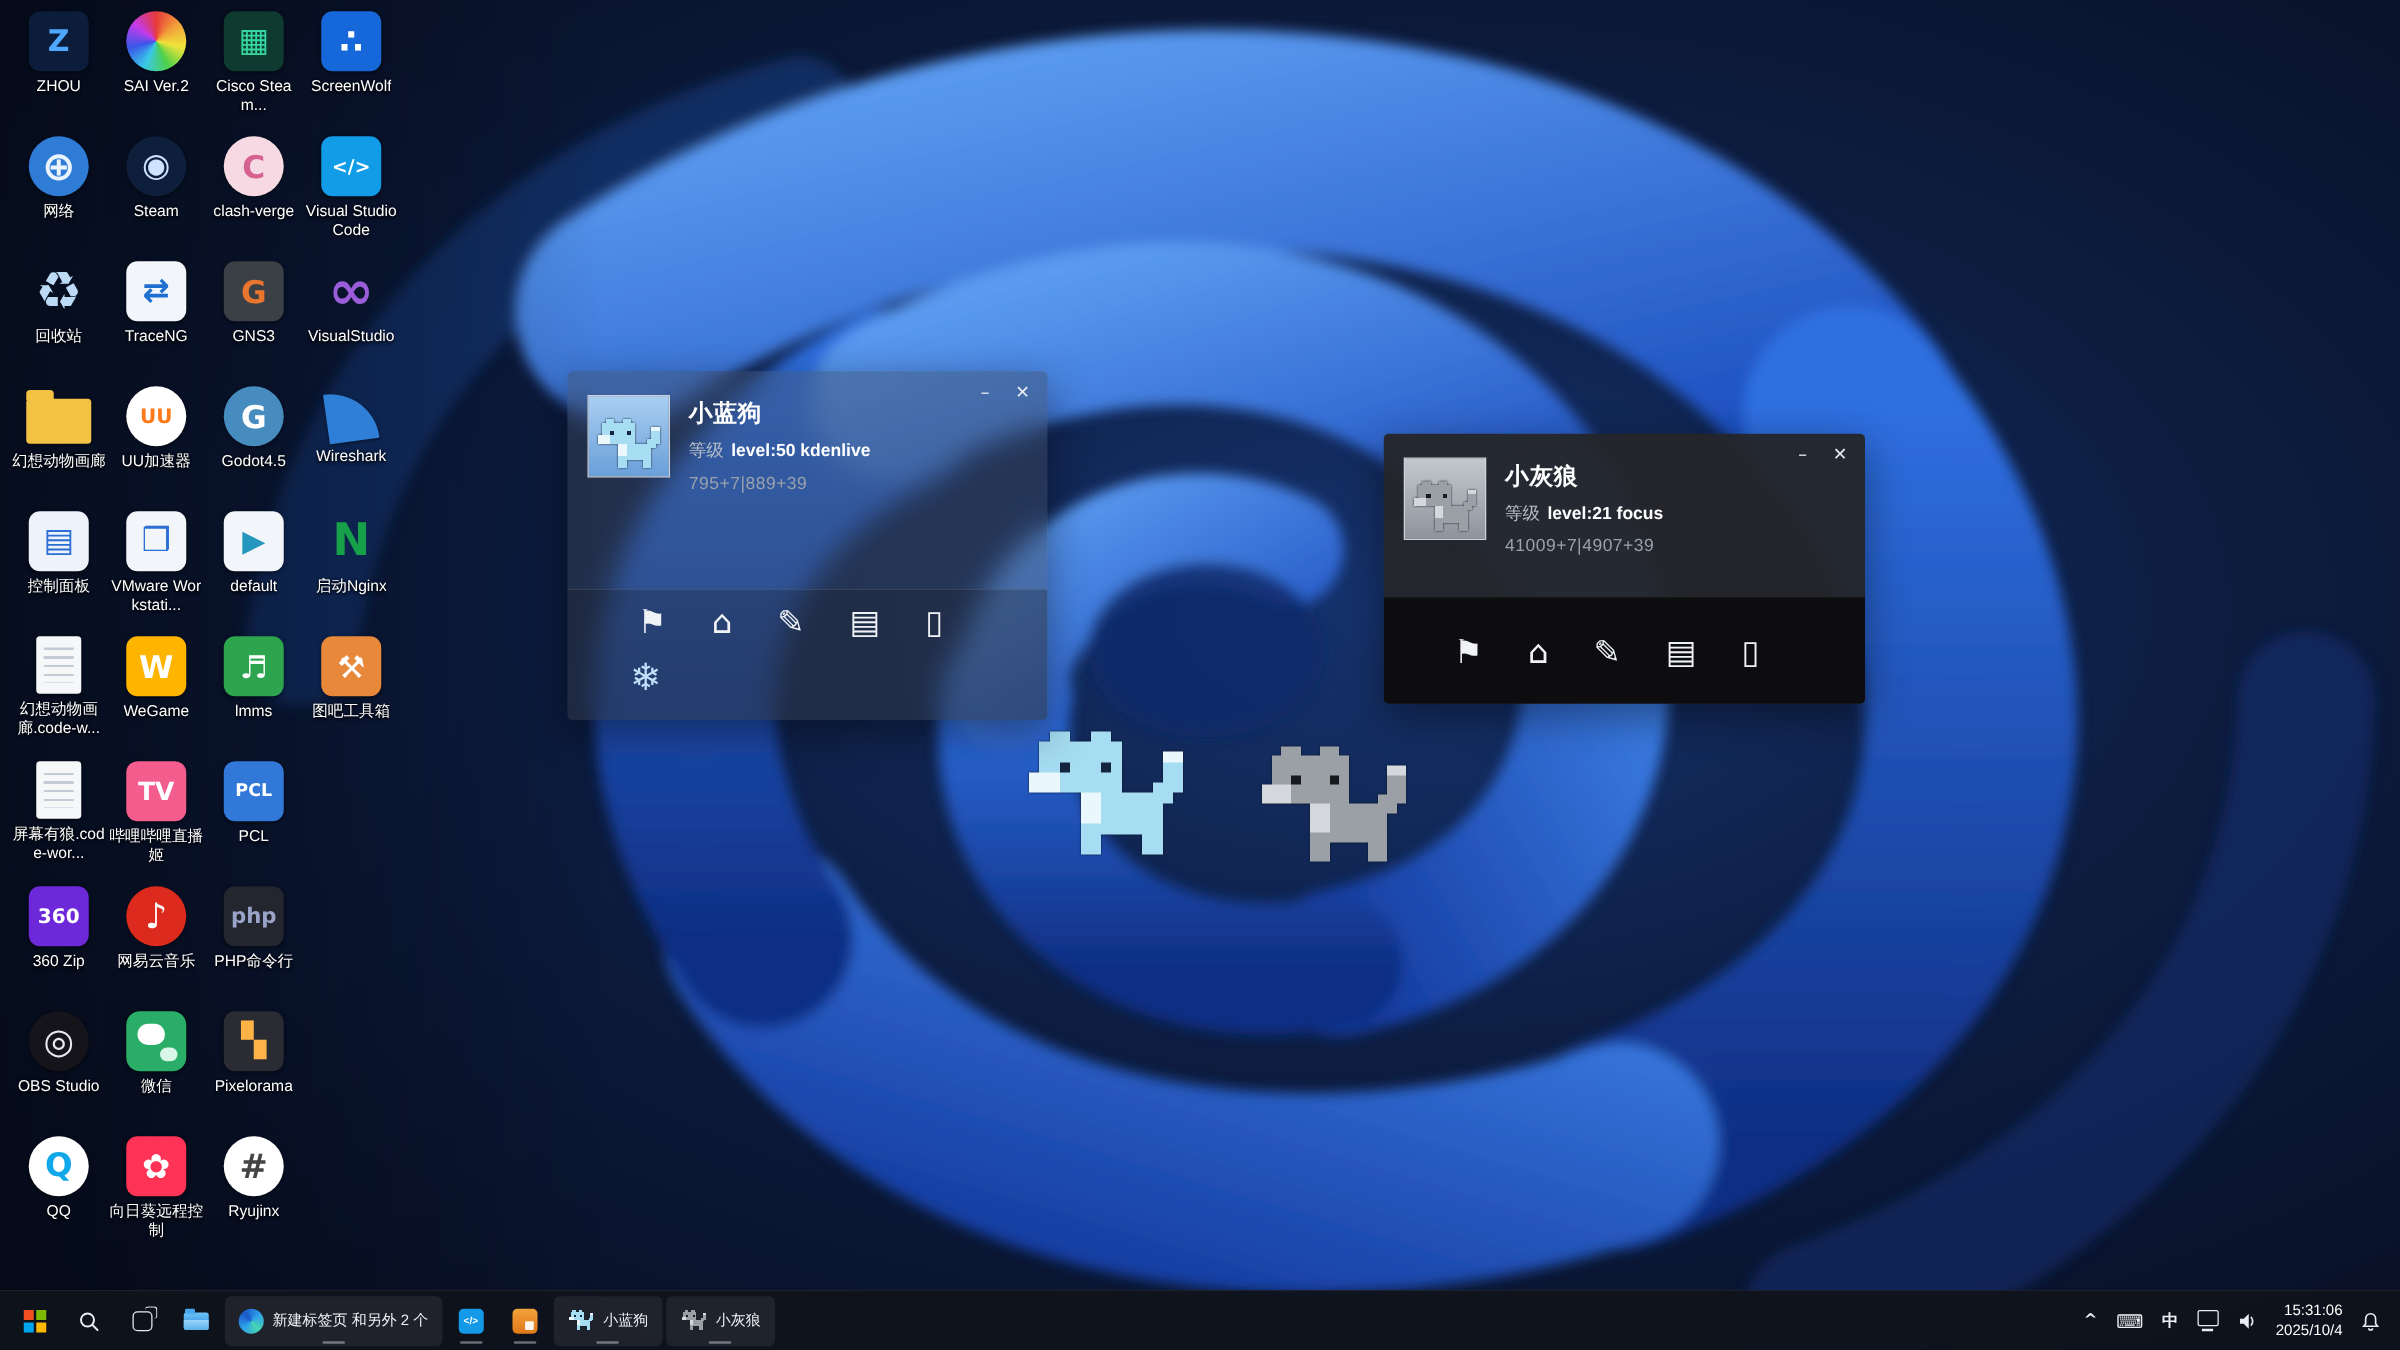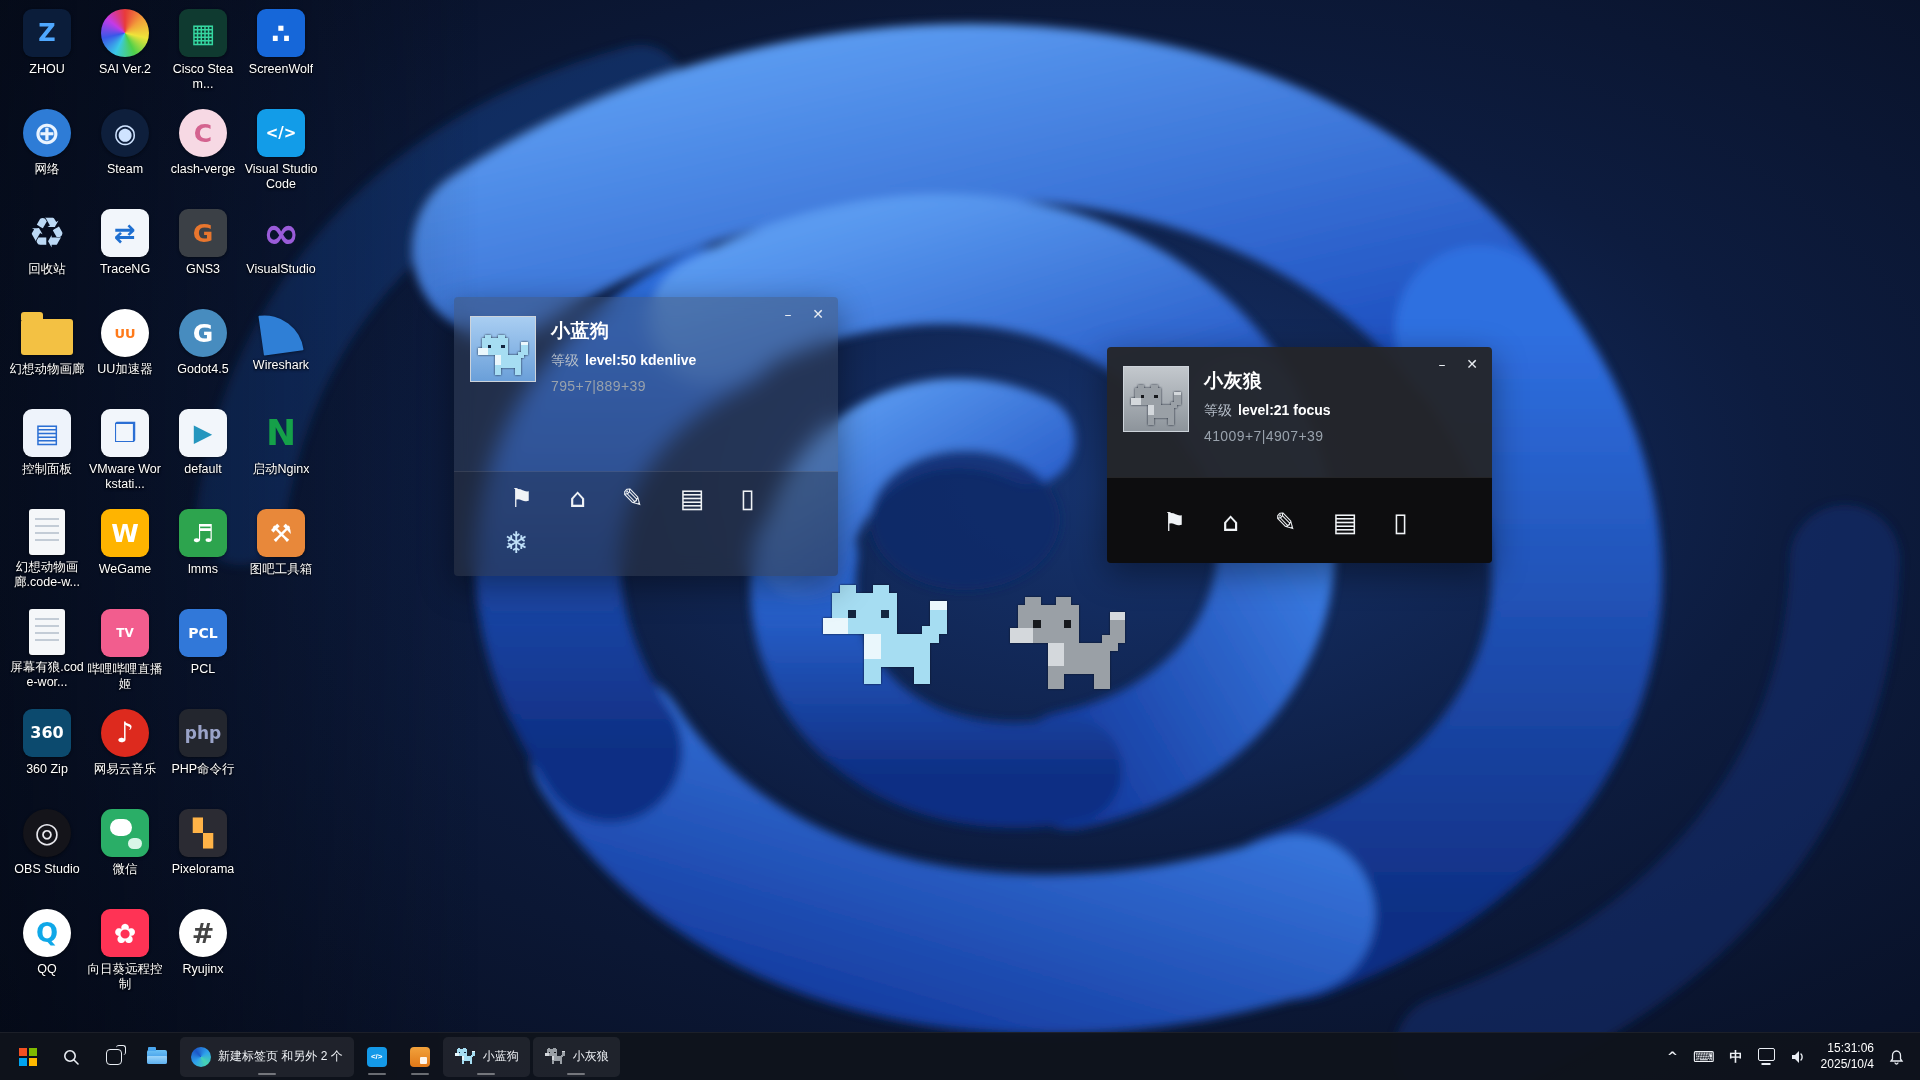--- a/index.html
+++ b/index.html
@@ -298,21 +298,21 @@
     </div>
 
     <div class="dicon">
       <div class="dicon-img" data-kind="doc" style="background: rgb(245, 247, 249); color: rgb(135, 149, 165);">
         <span class="dicon-glyph"></span>
       </div>
       <div class="dicon-label">屏幕有狼.code-wor...</div>
     </div>
 
     <div class="dicon">
-      <div class="dicon-img" data-kind="tile" style="background: #0c4a6e; color: rgb(255, 255, 255);">
+      <div class="dicon-img" data-kind="tile" style="background: #6d28d9; color: rgb(255, 255, 255);">
         <span class="dicon-glyph" style="font-size: 16px;">360</span>
       </div>
       <div class="dicon-label">360 Zip</div>
     </div>
 
     <div class="dicon">
       <div class="dicon-img" data-kind="round" style="background: rgb(20, 20, 26); color: rgb(232, 232, 238);">
         <span class="dicon-glyph" style="font-size: 28px;">◎</span>
       </div>
       <div class="dicon-label">OBS Studio</div>
@@ -341,42 +341,42 @@
 
     <div class="dicon">
       <div class="dicon-img" data-kind="tile" style="background: rgb(242, 246, 251); color: rgb(31, 111, 208);">
         <span class="dicon-glyph" style="font-size: 26px;">⇄</span>
       </div>
       <div class="dicon-label">TraceNG</div>
     </div>
 
     <div class="dicon">
       <div class="dicon-img" data-kind="round" style="background: rgb(255, 255, 255); color: rgb(255, 122, 26);">
-        <span class="dicon-glyph" style="font-size: 13px;">UU</span>
+        <span class="dicon-glyph" style="font-size: 16px;">UU</span>
       </div>
       <div class="dicon-label">UU加速器</div>
     </div>
 
     <div class="dicon">
       <div class="dicon-img" data-kind="tile" style="background: rgb(242, 246, 251); color: rgb(43, 111, 212);">
         <span class="dicon-glyph" style="font-size: 26px;">❒</span>
       </div>
       <div class="dicon-label">VMware Workstati...</div>
     </div>
 
     <div class="dicon">
       <div class="dicon-img" data-kind="tile" style="background: rgb(255, 180, 0); color: rgb(255, 255, 255);">
         <span class="dicon-glyph" style="font-size: 25px;">W</span>
       </div>
       <div class="dicon-label">WeGame</div>
     </div>
 
     <div class="dicon">
       <div class="dicon-img" data-kind="tile" style="background: rgb(242, 93, 142); color: rgb(255, 255, 255);">
-        <span class="dicon-glyph" style="font-size: 12px;">TV</span>
+        <span class="dicon-glyph" style="font-size: 20px;">TV</span>
       </div>
       <div class="dicon-label">哔哩哔哩直播姬</div>
     </div>
 
     <div class="dicon">
       <div class="dicon-img" data-kind="round" style="background: rgb(221, 42, 30); color: rgb(255, 255, 255);">
         <span class="dicon-glyph" style="font-size: 28px;">♪</span>
       </div>
       <div class="dicon-label">网易云音乐</div>
     </div>

